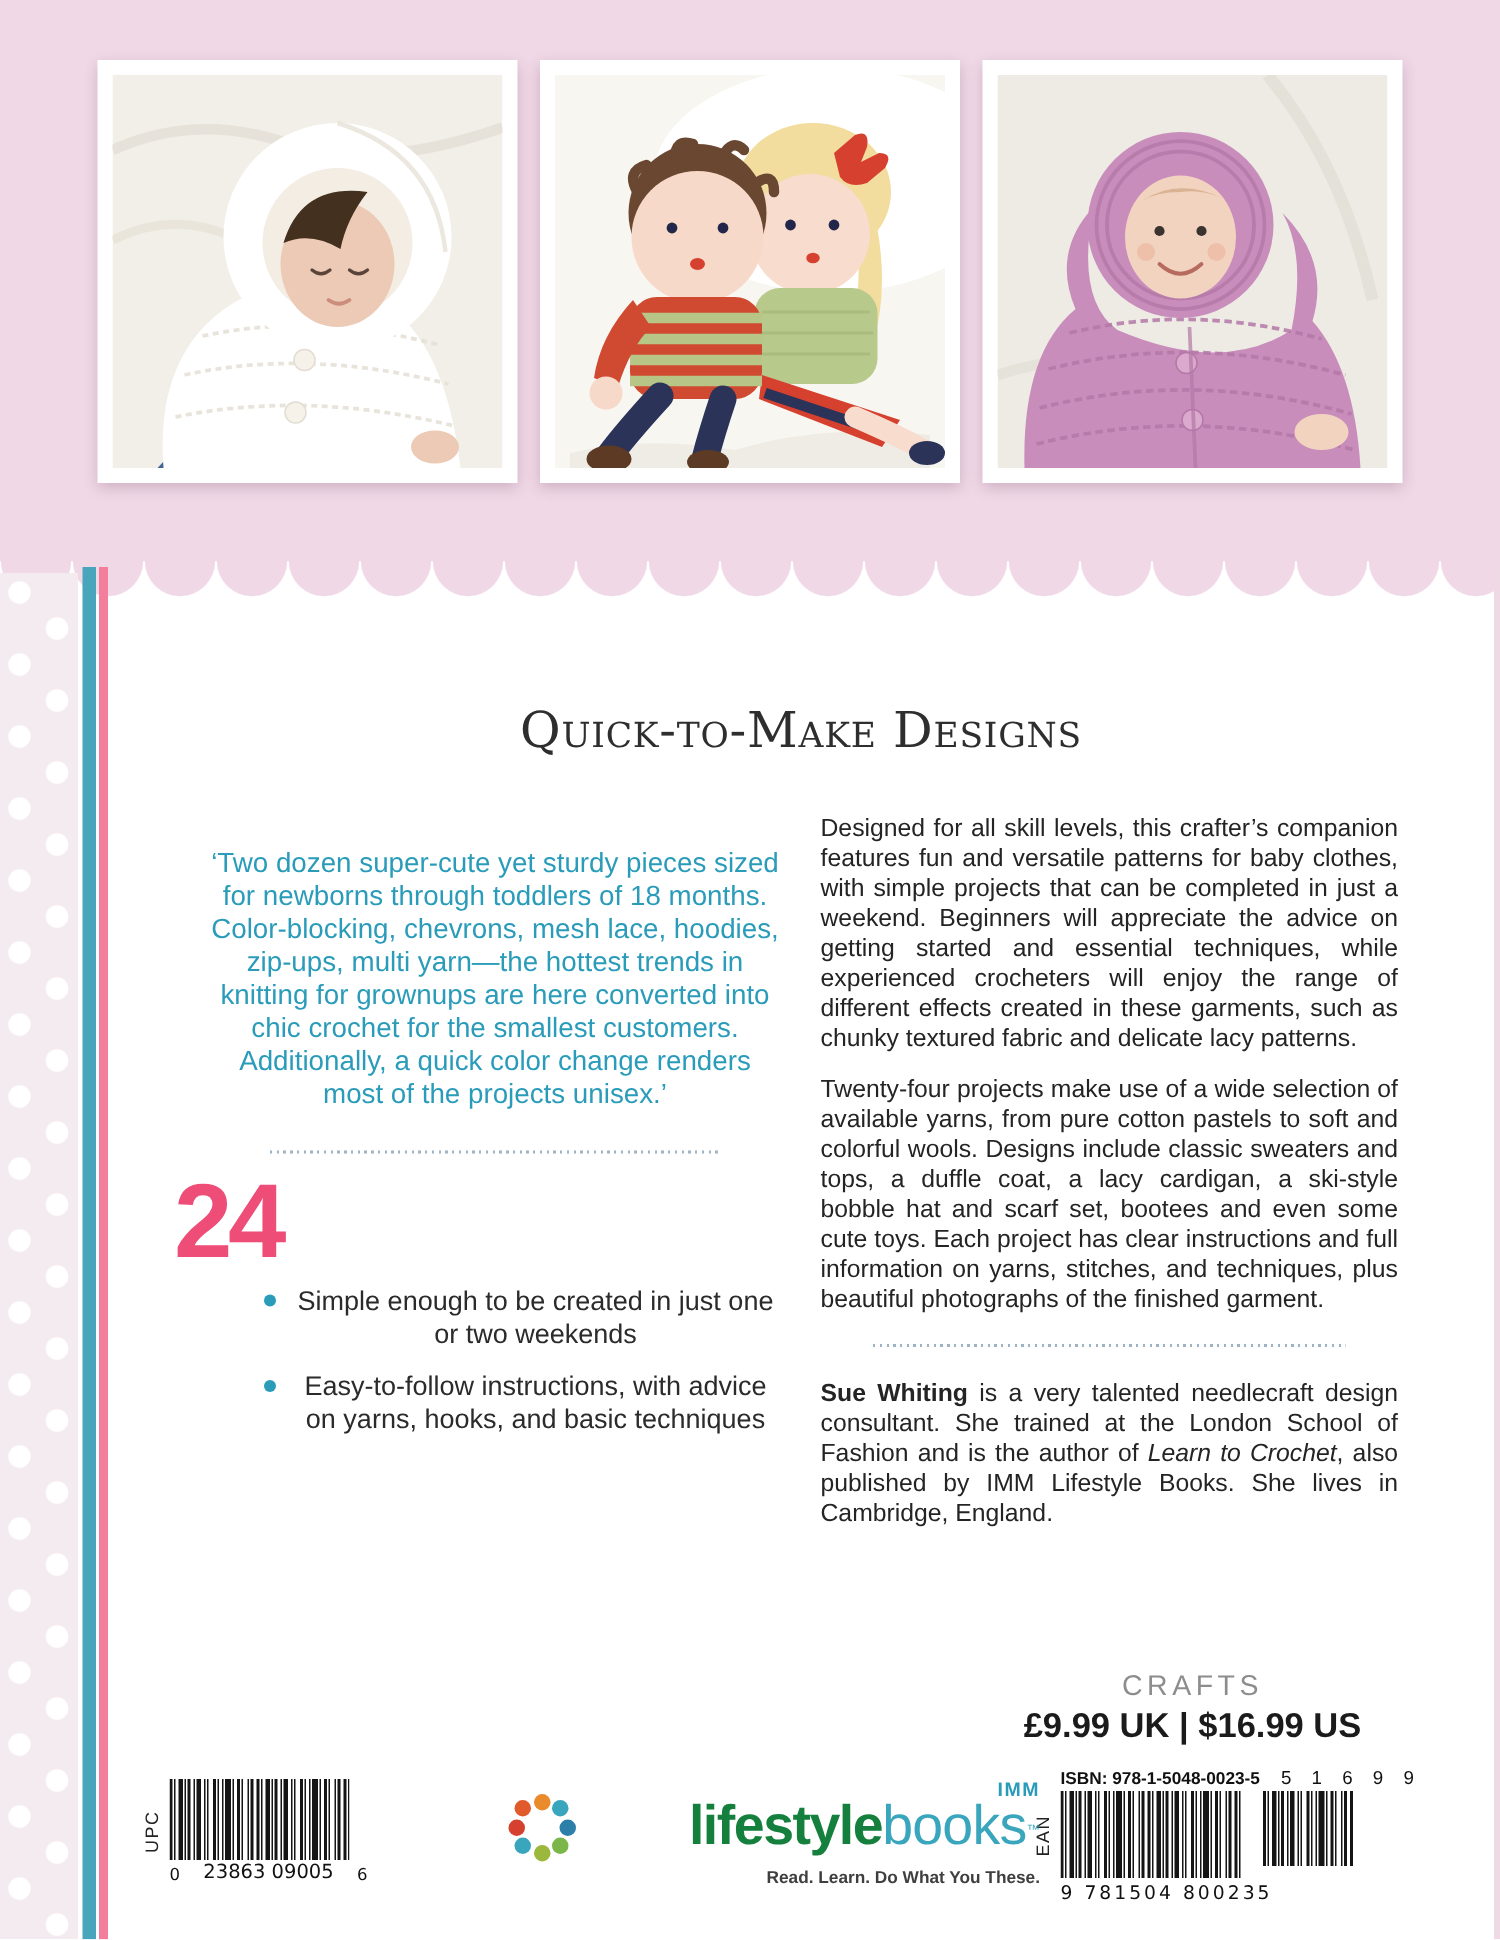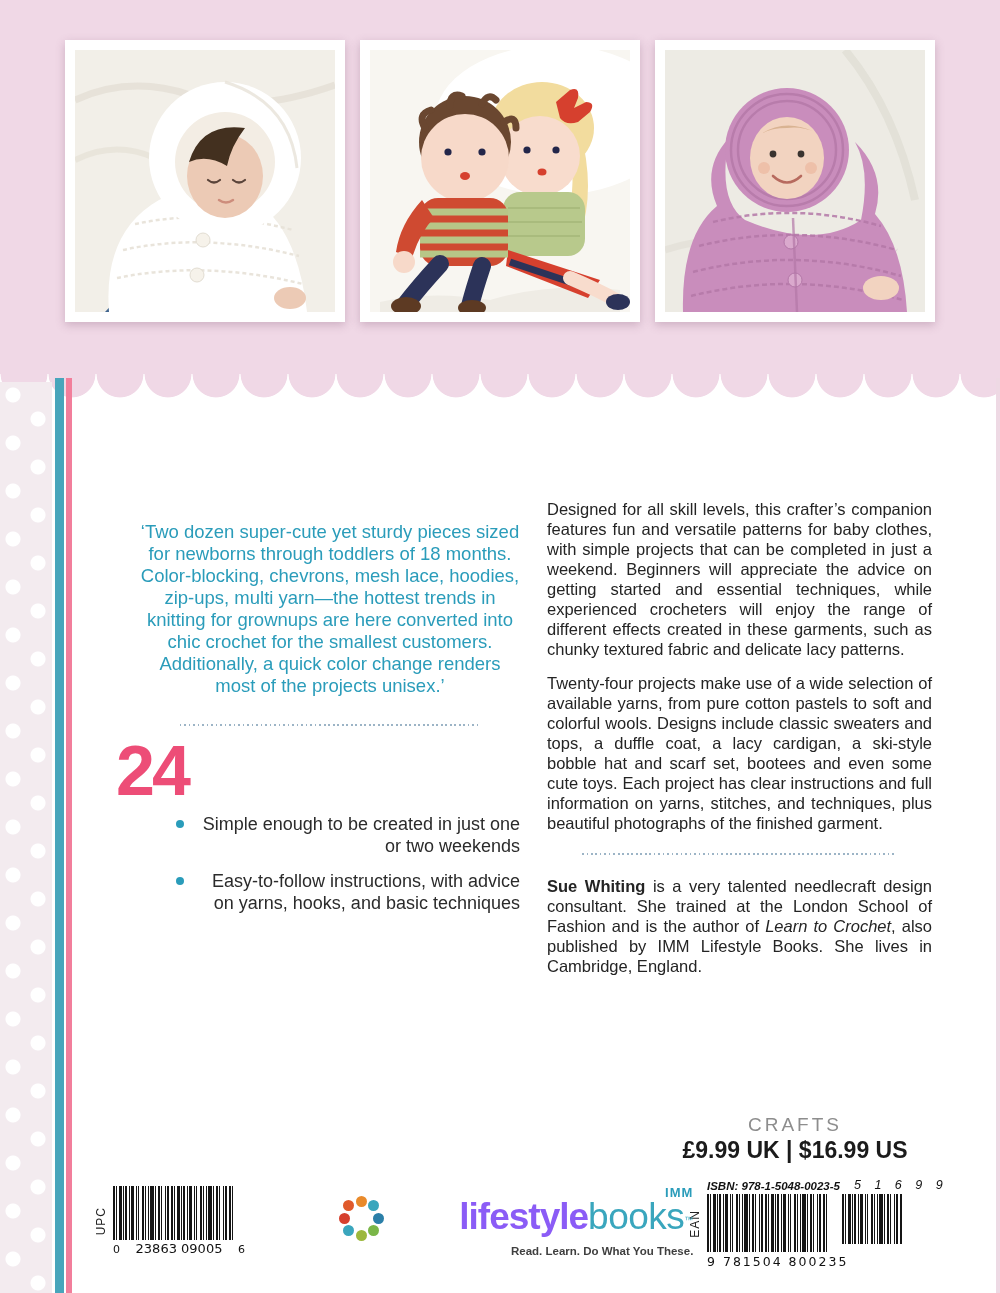--- a/index.html
+++ b/index.html
@@ -37,21 +37,21 @@
   .quote{font-size:18.5px;line-height:22px;color:#2a9cba;margin:22px 0 0;}
   .attribution{margin-top:3px;font-size:18px;font-weight:bold;}
   .attribution .dash{color:#ed4d77;}
   .attribution .src{color:#2a9cba;}
   .dotline{height:2px;background-image:repeating-linear-gradient(90deg,#9cb4c6 0 1.5px,rgba(0,0,0,0) 1.5px 4.5px);}
   .div-left{width:300px;margin:27px auto 0;}
   .stat-row{display:flex;text-align:right;margin-top:16px;margin-left:-24px;}
   .stat-number{color:#ed4d77;font-size:70px;line-height:58px;font-weight:bold;letter-spacing:-3px;
     font-family:"Liberation Sans",sans-serif;flex:0 0 auto;}
   .stat-text{font-size:18px;line-height:22px;color:#2b2b2b;margin-left:14px;padding-top:2px;}
-  .bullets{list-style:none;margin:12px 0 0;padding:0 0 0 36px;text-align:right;}
+  .bullets{list-style:none;margin:12px 0 0;padding:0 0 0 36px;text-align:center;}
   .bullets li{position:relative;padding-left:18px;margin-top:13px;font-size:18px;line-height:22px;color:#2b2b2b;}
   .bullets li:before{content:"";position:absolute;left:0;top:7px;width:8px;height:8px;border-radius:50%;background:#2a9cba;}
 
   .col-right{width:385px;margin-left:27px;}
   .col-right p{margin:0 0 14px;font-size:16.5px;line-height:20px;text-align:justify;color:#242424;}
   .div-right{width:315px;margin:20px auto 21px;}
   .bio{font-size:16.5px;line-height:20px;text-align:justify;color:#2a9cba;}
   .bio .name{font-weight:bold;}
   .bio .book{font-style:italic;}
 
@@ -67,38 +67,38 @@
   .bars i{background:#151515;flex:0 0 auto;}
   .bars u{flex:0 0 auto;}
 
   .upc{position:absolute;left:94px;top:1186px;display:flex;}
   .upc-bars{width:120px;height:54px;}
   .bc-digits{display:flex;justify-content:space-between;align-items:flex-end;font-size:13px;
     color:#111;margin-top:1px;font-family:"DejaVu Sans","Liberation Sans",sans-serif;}
   .bc-digits .edge{font-size:11px;}
 
   .ean{position:absolute;left:688px;top:1178px;display:flex;}
-  .ean-top{display:flex;align-items:flex-end;gap:14px;font-style:italic;}
+  .ean-top{display:flex;align-items:flex-end;gap:14px;}
   .isbn{font-size:11.5px;font-weight:bold;color:#111;white-space:nowrap;}
   .addon-num{font-size:12.5px;letter-spacing:5px;color:#111;}
   .ean-bars-row{display:flex;gap:13px;margin-top:2px;}
   .ean-main{width:122px;height:58px;}
   .ean-addon{width:60px;height:50px;}
   .ean-digits{font-size:12.5px;color:#111;margin-top:2px;letter-spacing:2px;
     font-family:"DejaVu Sans","Liberation Sans",sans-serif;}
 
   
   .publisher{position:absolute;left:337px;top:1186px;}
   .logo-row{display:flex;text-align:right;}
   .logo-dots{position:relative;width:48px;height:48px;margin-top:8px;flex:0 0 auto;}
   .logo-dots span{position:absolute;width:11px;height:11px;border-radius:50%;}
   .logo-text{margin-left:8px;}
   .imprint{font-size:13px;font-weight:bold;color:#2a9cba;letter-spacing:1px;line-height:13px;}
   .wordmark{line-height:36px;white-space:nowrap;}
-  .wm-bold{font-size:37px;font-weight:bold;color:#8b5cf6;letter-spacing:-1px;}
+  .wm-bold{font-size:37px;font-weight:bold;color:#15803d;letter-spacing:-1px;}
   .wm-light{font-size:37px;color:#3aa6bd;letter-spacing:-.5px;}
   .wm-tm{font-size:9px;color:#3aa6bd;vertical-align:super;}
   .tagline{font-size:11.5px;font-weight:bold;color:#3f3f3f;margin-top:3px;margin-left:118px;white-space:nowrap;}
 </style>
 </head>
 <body>
 
 <div class="page">
 
   <div class="top-band"></div>
@@ -200,20 +200,21 @@
   </div>
 
   <div class="left-rail"></div>
   <div class="stripe-teal"></div>
   <div class="stripe-pink"></div>
   <div class="right-sliver"></div>
 
   <div class="content">
     <h1 class="title">
       <br>
+      <span>Quick-to-Make Designs</span>
     </h1>
 
     <div class="columns">
       <div class="col-left">
         <p class="quote">‘Two dozen super-cute yet sturdy pieces sized for newborns through toddlers of 18 months. Color-blocking, chevrons, mesh lace, hoodies, zip-ups, multi yarn—the hottest trends in knitting for grownups are here converted into chic crochet for the smallest customers. Additionally, a quick color change renders most of the projects unisex.’</p>
         <div class="dotline div-left"></div>
         <div class="stat-row">
           <div class="stat-number">24</div>
         </div>
         <ul class="bullets">

